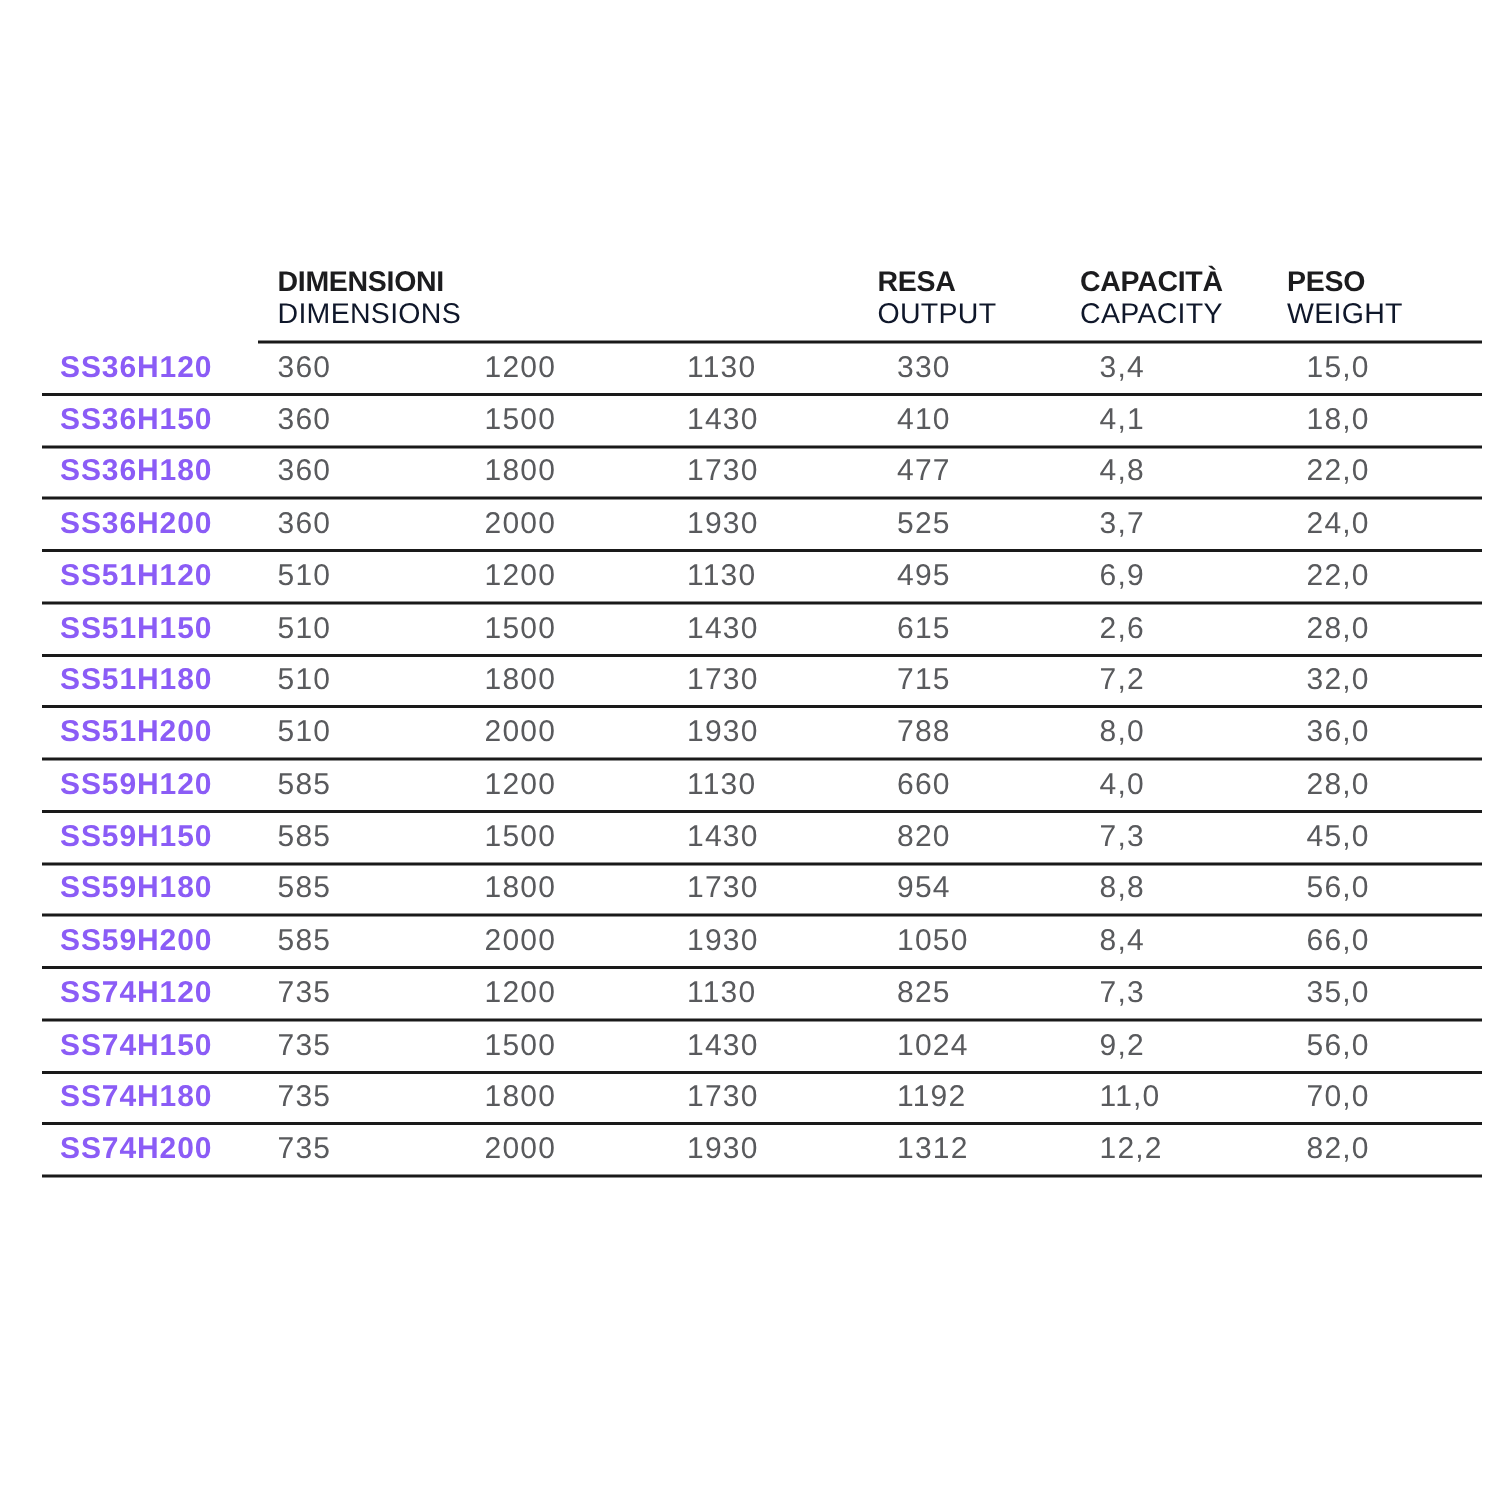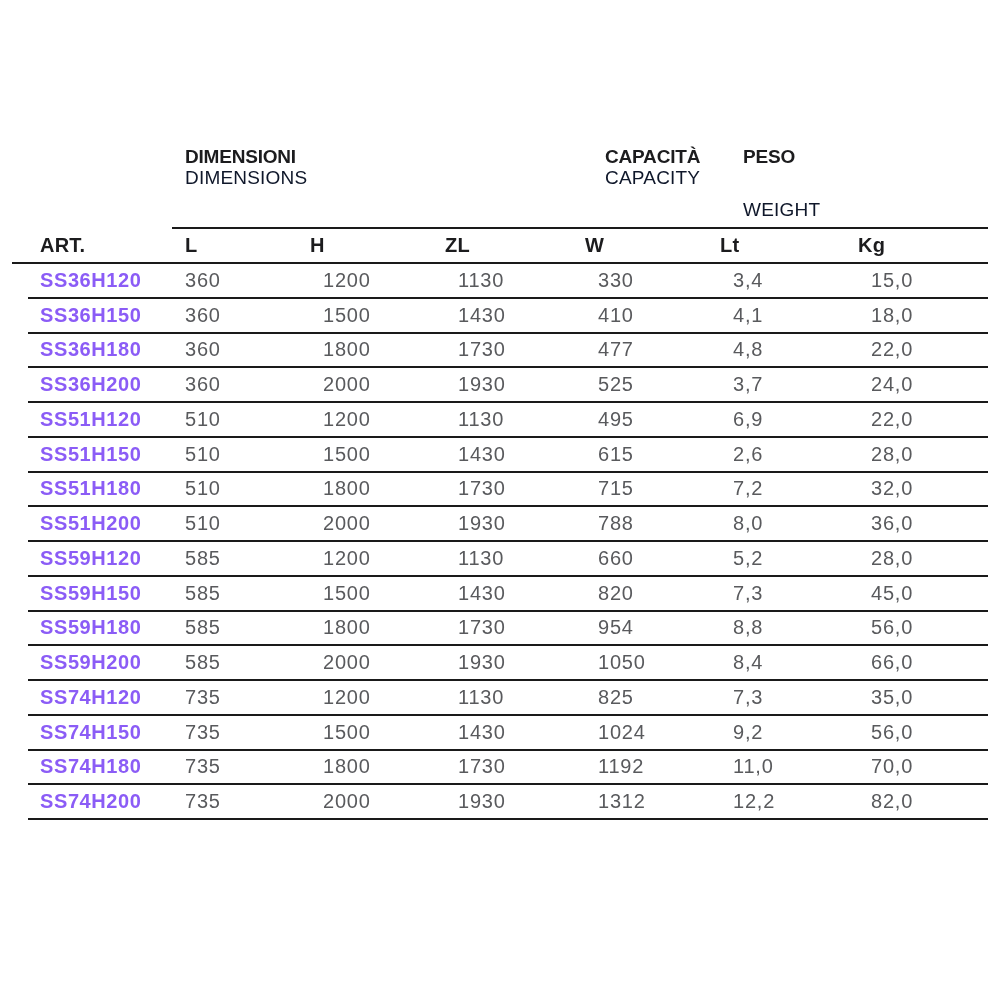--- a/index.html
+++ b/index.html
@@ -32,22 +32,22 @@
   .group-spacer { width: 160px; }
   .group-main {
     flex: 1;
     display: flex;
     border-bottom: 2px solid #1a1a1a;
     padding-bottom: 7px;
   }
   .group-cell { display: flex; flex-direction: column; }
   .gc-dim { width: 413px; padding-left: 13px; box-sizing: border-box; }
   .gc-resa { width: 135px; }
-  .gc-cap  { width: 138px; margin-left: 20px; }
-  .gc-peso { width: 130px; gap: 32px; }
+  .gc-cap  { width: 138px; }
+  .gc-peso { width: 130px; }
   .group-title {
     font-size: 19px;
     font-weight: 700;
     letter-spacing: -0.2px;
     color: #1c1c1e;
     line-height: 21px;
     white-space: nowrap;
   }
   .group-subtitle {
     font-size: 19px;
@@ -106,40 +106,35 @@
 <div class="page">
   <div class="table-wrap">
 
     <div class="group-row">
       <div class="group-spacer"></div>
       <div class="group-main">
         <div class="group-cell gc-dim">
           <div class="group-title">DIMENSIONI</div>
           <div class="group-subtitle">DIMENSIONS</div>
         </div>
+        <div class="group-cell gc-resa">
+          <div class="group-title">RESA</div>
+          <div class="group-subtitle">OUTPUT</div>
+        </div>
         <div class="group-cell gc-cap">
           <div class="group-title">CAPACITÀ</div>
           <div class="group-subtitle">CAPACITY</div>
         </div>
         <div class="group-cell gc-peso">
           <div class="group-title">PESO</div>
           <div class="group-subtitle">WEIGHT</div>
         </div>
       </div>
     </div>
 
-    <div class="subheader-row">
-      <div class="colhead c0">ART.</div>
-      <div class="colhead c1">L</div>
-      <div class="colhead">H</div>
-      <div class="colhead">ZL</div>
-      <div class="colhead">W</div>
-      <div class="colhead">Lt</div>
-      <div class="colhead">Kg</div>
-    </div>
 
     <div>
         <div class="data-row">
           <div class="cell cell-art">SS36H120</div>
           <div class="cell cell-val">360</div>
           <div class="cell cell-val">1200</div>
           <div class="cell cell-val">1130</div>
           <div class="cell cell-val">330</div>
           <div class="cell cell-val">3,4</div>
           <div class="cell cell-val">15,0</div>
@@ -206,21 +201,21 @@
           <div class="cell cell-val">788</div>
           <div class="cell cell-val">8,0</div>
           <div class="cell cell-val">36,0</div>
         </div>
         <div class="data-row">
           <div class="cell cell-art">SS59H120</div>
           <div class="cell cell-val">585</div>
           <div class="cell cell-val">1200</div>
           <div class="cell cell-val">1130</div>
           <div class="cell cell-val">660</div>
-          <div class="cell cell-val">5,2</div>
+          <div class="cell cell-val">4,0</div>
           <div class="cell cell-val">28,0</div>
         </div>
         <div class="data-row">
           <div class="cell cell-art">SS59H150</div>
           <div class="cell cell-val">585</div>
           <div class="cell cell-val">1500</div>
           <div class="cell cell-val">1430</div>
           <div class="cell cell-val">820</div>
           <div class="cell cell-val">7,3</div>
           <div class="cell cell-val">45,0</div>

